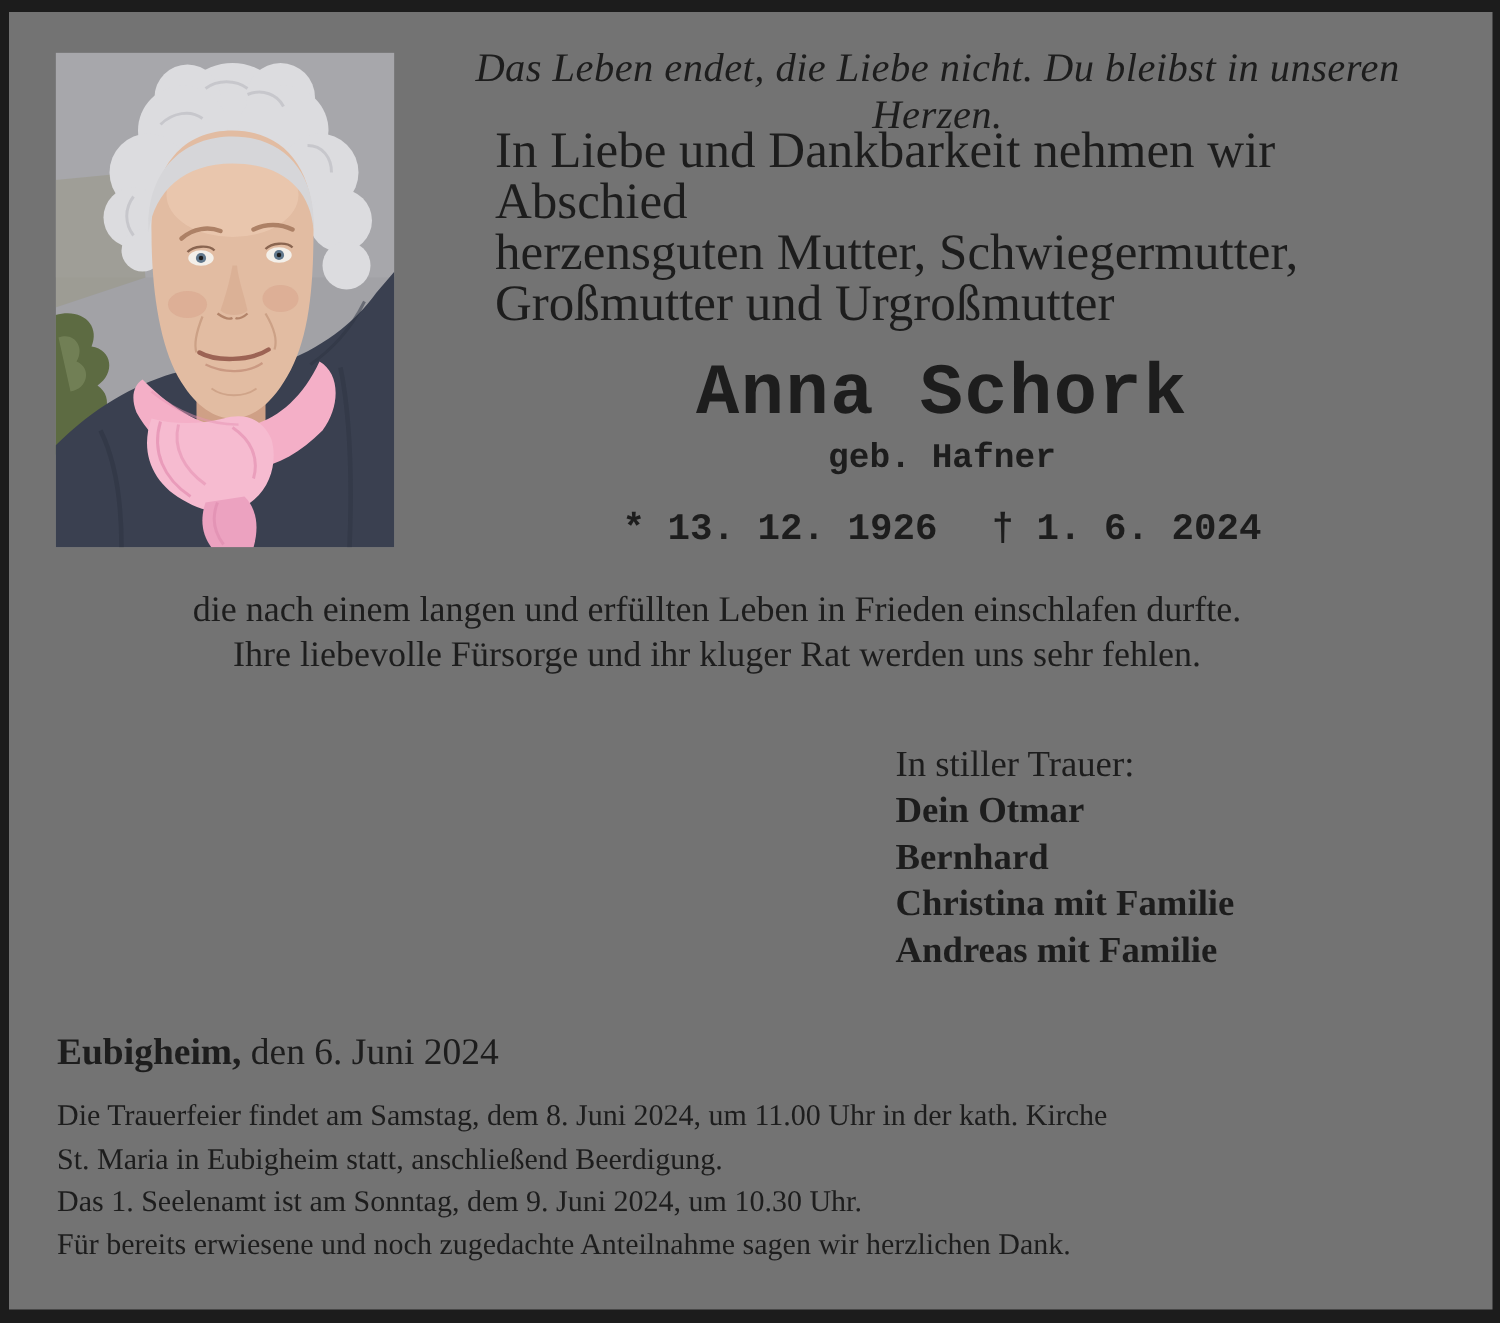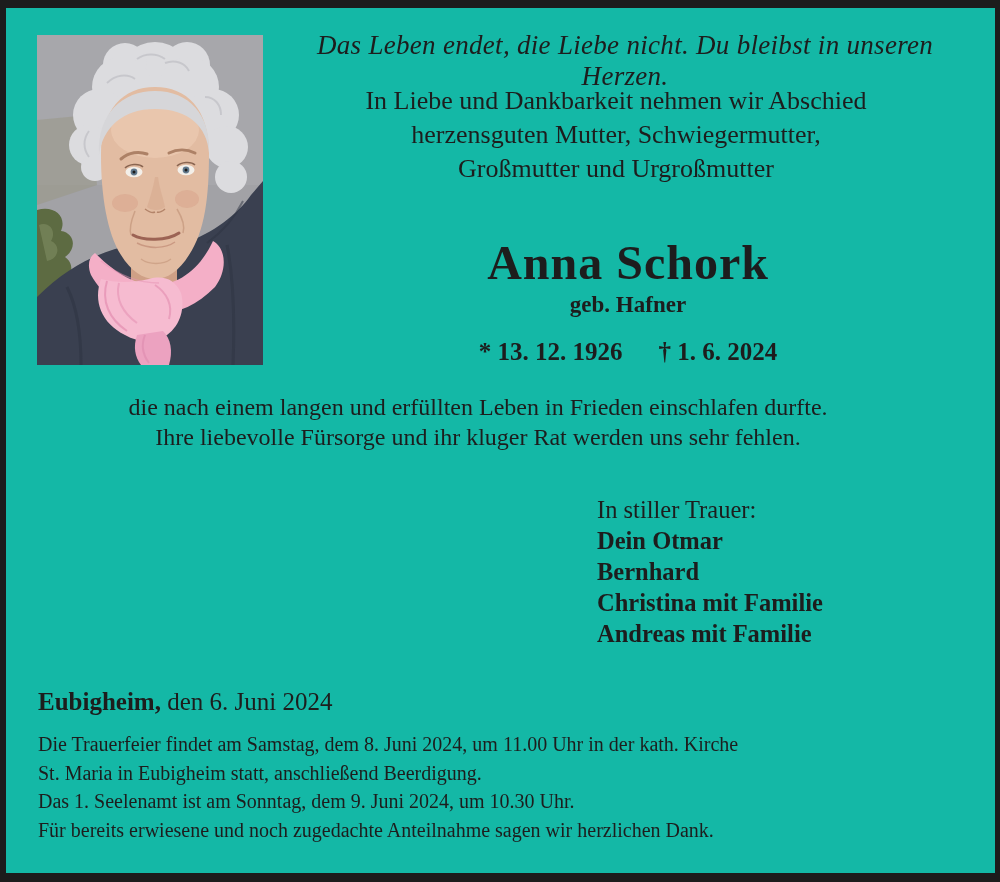--- a/index.html
+++ b/index.html
@@ -6,21 +6,21 @@
   html, body { background: #ffffff; }
   body {
     width: 1000px; height: 882px;
     font-family: "Liberation Serif", "DejaVu Serif", serif;
     color: #1d1d1d;
     position: relative;
     overflow: hidden;
   }
   .card {
     position: absolute; inset: 0;
-    background: #14b8a6;
+    background: #737373;
   }
   .frame {
     position: absolute; inset: 0;
     border-style: solid;
     border-color: #1c1c1c;
     border-width: 8px 5px 9px 6px;
     pointer-events: none;
     z-index: 10;
   }
   .photo {
@@ -31,28 +31,29 @@
   .photo svg { display: block; width: 100%; height: 100%; }
 
   .tagline {
     position: absolute; left: 270px; top: 30px; width: 710px;
     text-align: center;
     font-style: italic;
     font-size: 27px;
     letter-spacing: 0.3px;
   }
   .intro {
-    position: absolute; left: 316px; top: 84px; width: 600px;
-    text-align: center;
-    font-size: 26px;
+    position: absolute; left: 330px; top: 84px; width: 600px;
+    text-align: left;
+    font-size: 34px;
     line-height: 34px;
   }
   .name-block {
     position: absolute; left: 280px; top: 237px; width: 696px;
     text-align: center;
+    font-family: Liberation Mono, monospace;
   }
   .name {
     font-size: 48px;
     font-weight: bold;
     letter-spacing: 1px;
     line-height: 52px;
   }
   .maiden {
     font-size: 23px;
     font-weight: bold;

